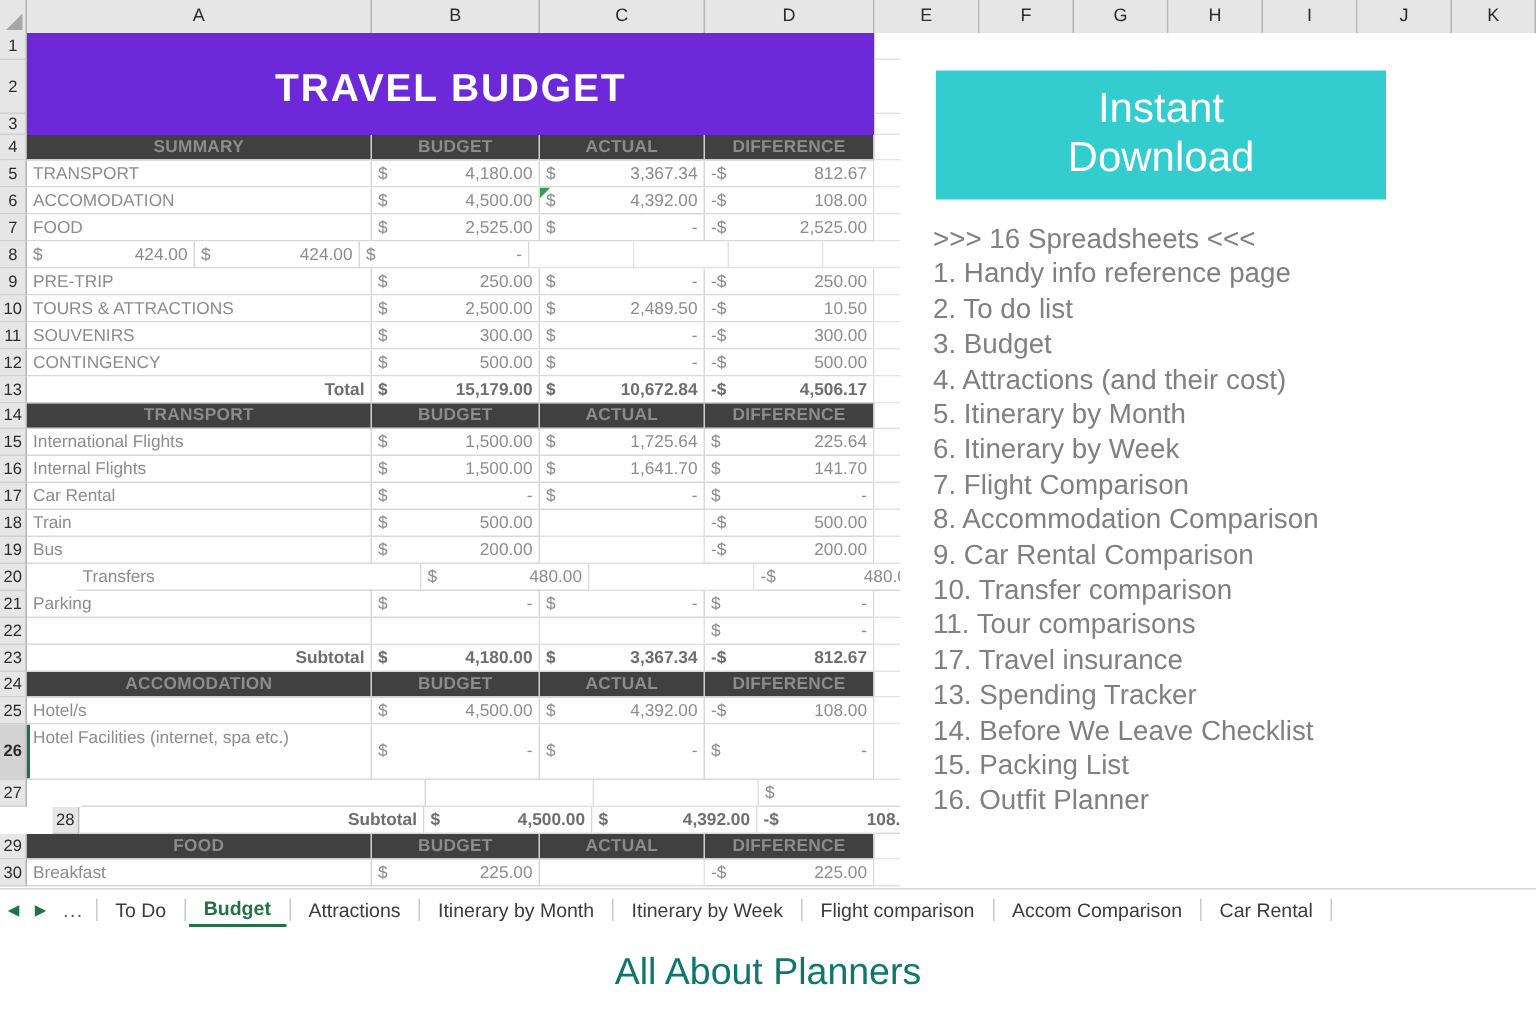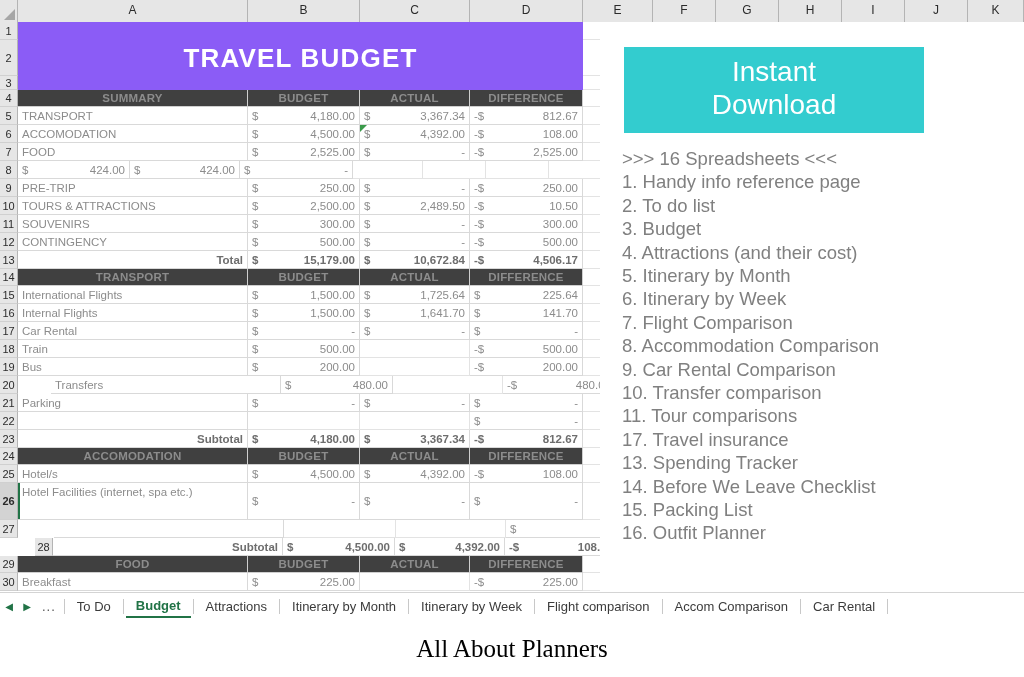--- a/index.html
+++ b/index.html
@@ -78,21 +78,21 @@
     background:#404040; color:#8c8c8c;
     justify-content:center; font-weight:700; font-size:11.5px;
     letter-spacing:.2px;
     border-right:1px solid #cfcfcf; border-bottom:1px solid #cfcfcf;
   }
   .total-lbl { justify-content:flex-end; font-weight:700; color:#6e6e6e; }
   .bold { font-weight:700; color:#6e6e6e; }
 
   
   .banner-cell {
-    background:#8b5cf6; border:none;
+    background:#6d28d9; border:none;
     display:flex; align-items:center; justify-content:center;
   }
   .banner-title {
     color:#ffffff; font-size:26px; font-weight:700; letter-spacing:1.2px;
   }
 
   
   .cmt { position:relative; }
   .cmt::before{
     content:""; position:absolute; left:0; top:0;
@@ -133,21 +133,21 @@
   .tabsep { width:1px; height:15px; background:#c8c8c8; margin:0 2px; flex:0 0 1px; }
   .tab { padding:3px 10px; white-space:nowrap; color:#3b3b3b; }
   .tab.active { color:#217346; font-weight:700; border-bottom:2px solid #217346; }
 
   
   .footer {
     position:absolute; left:0; top:620px; width:1024px; height:57px;
     display:flex; align-items:center; justify-content:center;
     gap:22px; background:#fff;
   }
-  .footer span { color:#000000; font-size:25px; font-family:Liberation Serif, serif; }
+  .footer span { color:#0f766e; font-size:25px; font-family:Liberation Sans, sans-serif; }
 </style>
 </head>
 <body>
 
 <div id="app">
 
   <div class="col-head-row">
     <div class="corner-box"></div>
     <div id="colheads" style="display:flex">
         <div class="col-head" style="width: 230px;">A</div>

